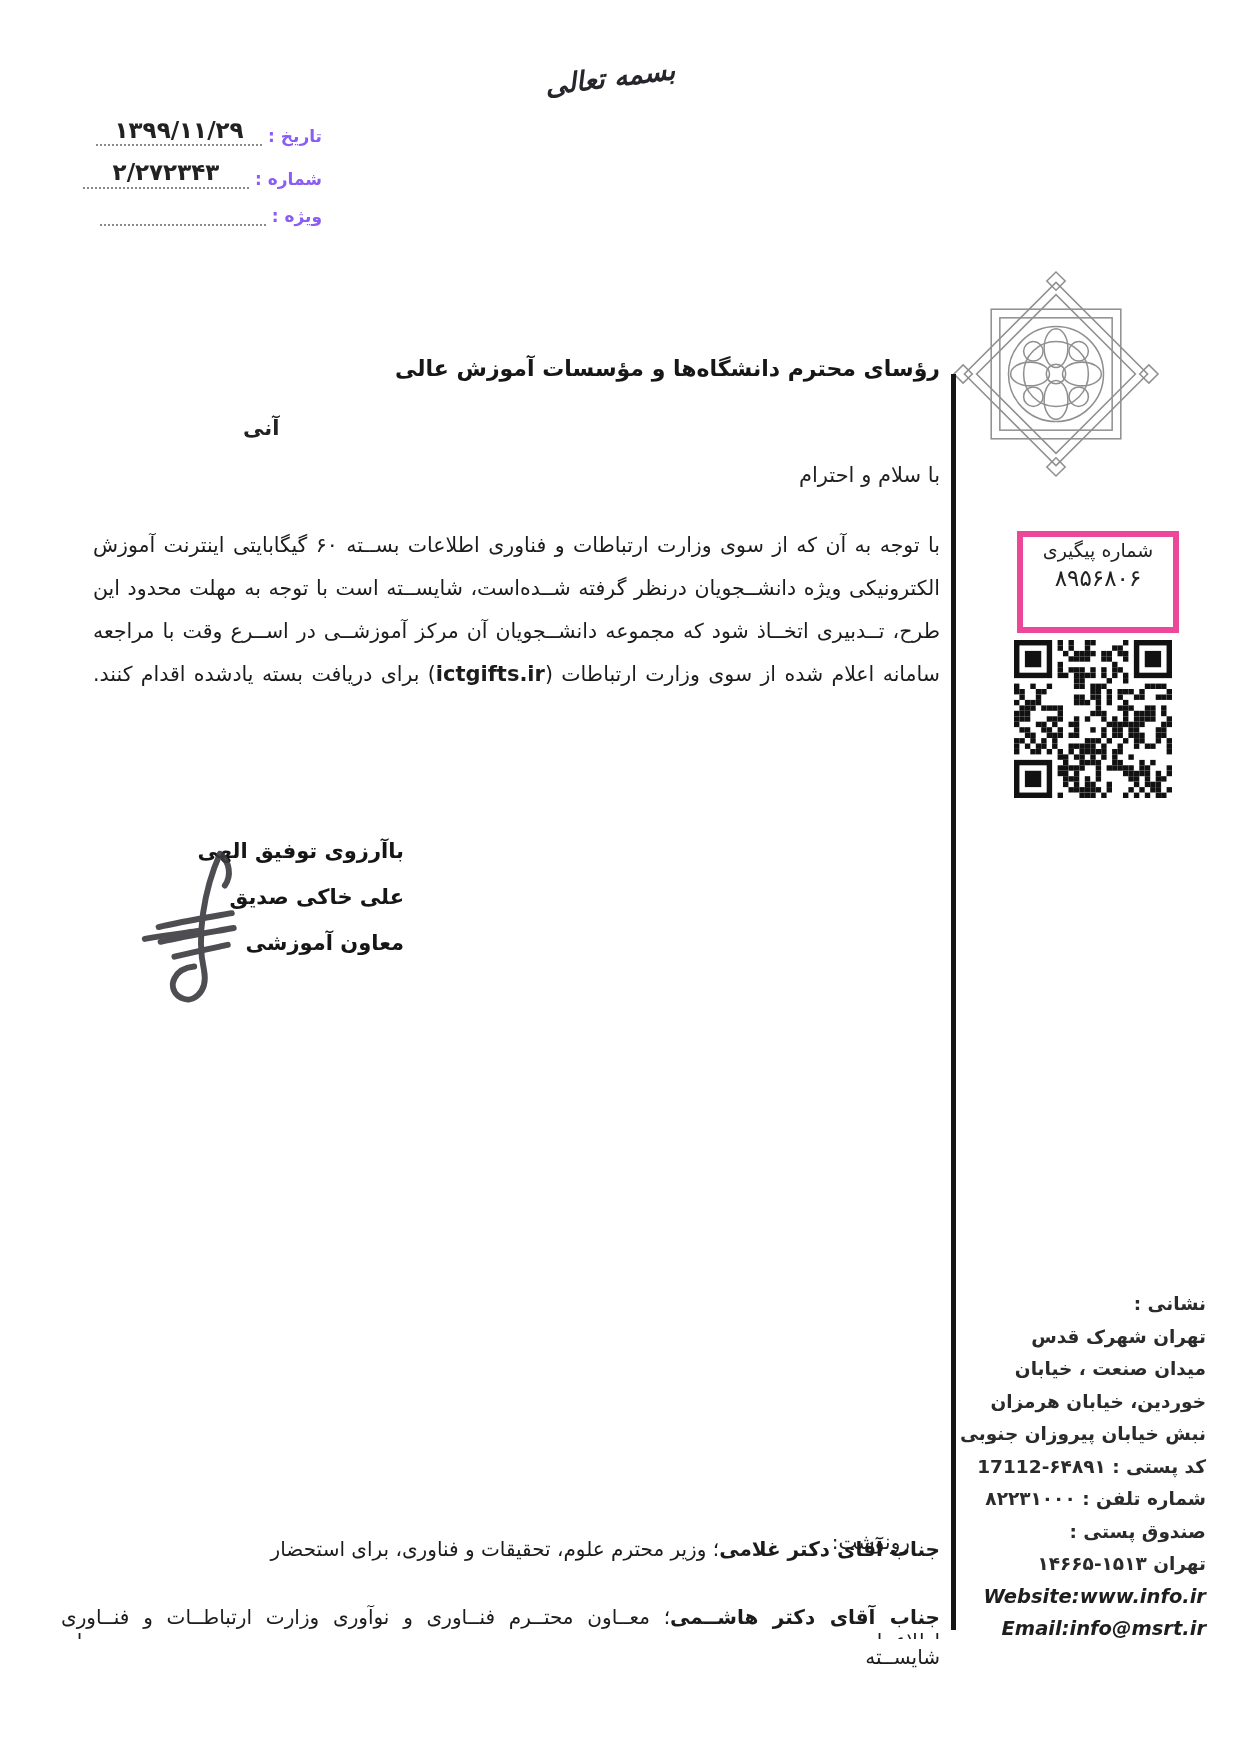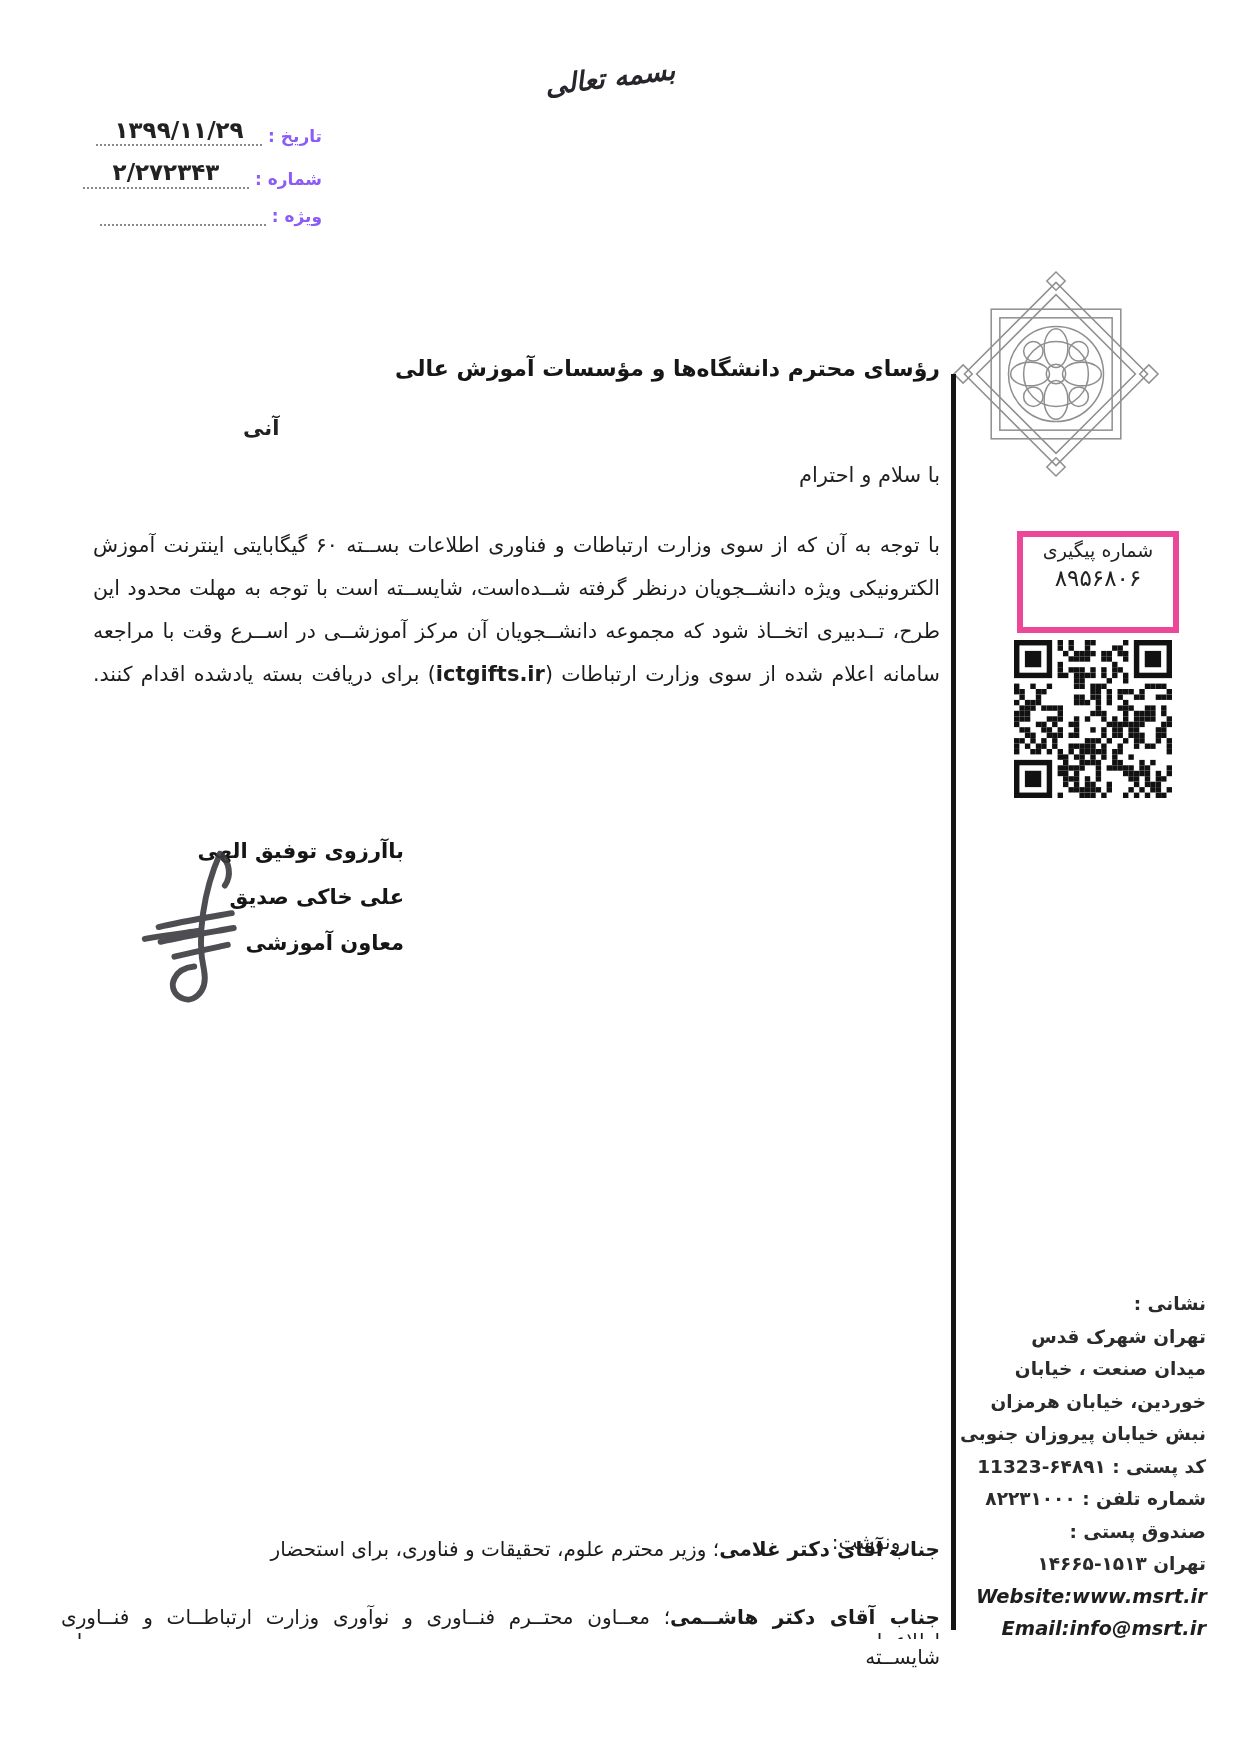--- a/index.html
+++ b/index.html
@@ -483,25 +483,25 @@
         <rect x="5.448275862068965" y="125.3103448275862" width="27.241379310344826" height="27.241379310344826" fill="#fff"></rect>
         <rect x="10.89655172413793" y="130.75862068965517" width="16.344827586206897" height="16.344827586206897" fill="#111"></rect>
       </svg></div>
 
   <div class="abs addr">
     <div>نشانی :</div>
     <div>تهران شهرک قدس</div>
     <div>میدان صنعت ، خیابان</div>
     <div>خوردین، خیابان هرمزان</div>
     <div>نبش خیابان پیروزان جنوبی</div>
-    <div>کد پستی : ۶۴۸۹۱-11323</div>
+    <div>کد پستی : ۶۴۸۹۱-17112</div>
     <div>شماره تلفن : ۸۲۲۳۱۰۰۰</div>
     <div>صندوق پستی :</div>
     <div>تهران ۱۵۱۳-۱۴۶۶۵</div>
-    <div class="web">Website:www.msrt.ir</div>
+    <div class="web">Website:www.info.ir</div>
     <div class="web">Email:info@msrt.ir</div>
   </div>
 
   <div class="abs ccLabel rtl">رونوشت:</div>
   <div class="abs cc1"><span class="ccbold">جناب آقای دکتر غلامی</span><span>؛ وزیر محترم علوم، تحقیقات و فناوری، برای استحضار</span></div>
   <div class="abs cc2"><span class="ccbold">جناب آقای دکتر هاشــمی</span><span>؛ معــاون محتــرم فنــاوری و نوآوری وزارت ارتباطــات و فنــاوری اطلاعــات، برای</span></div>
   <div class="abs cc3 rtl">شایســته</div>
 
 </div>
 

